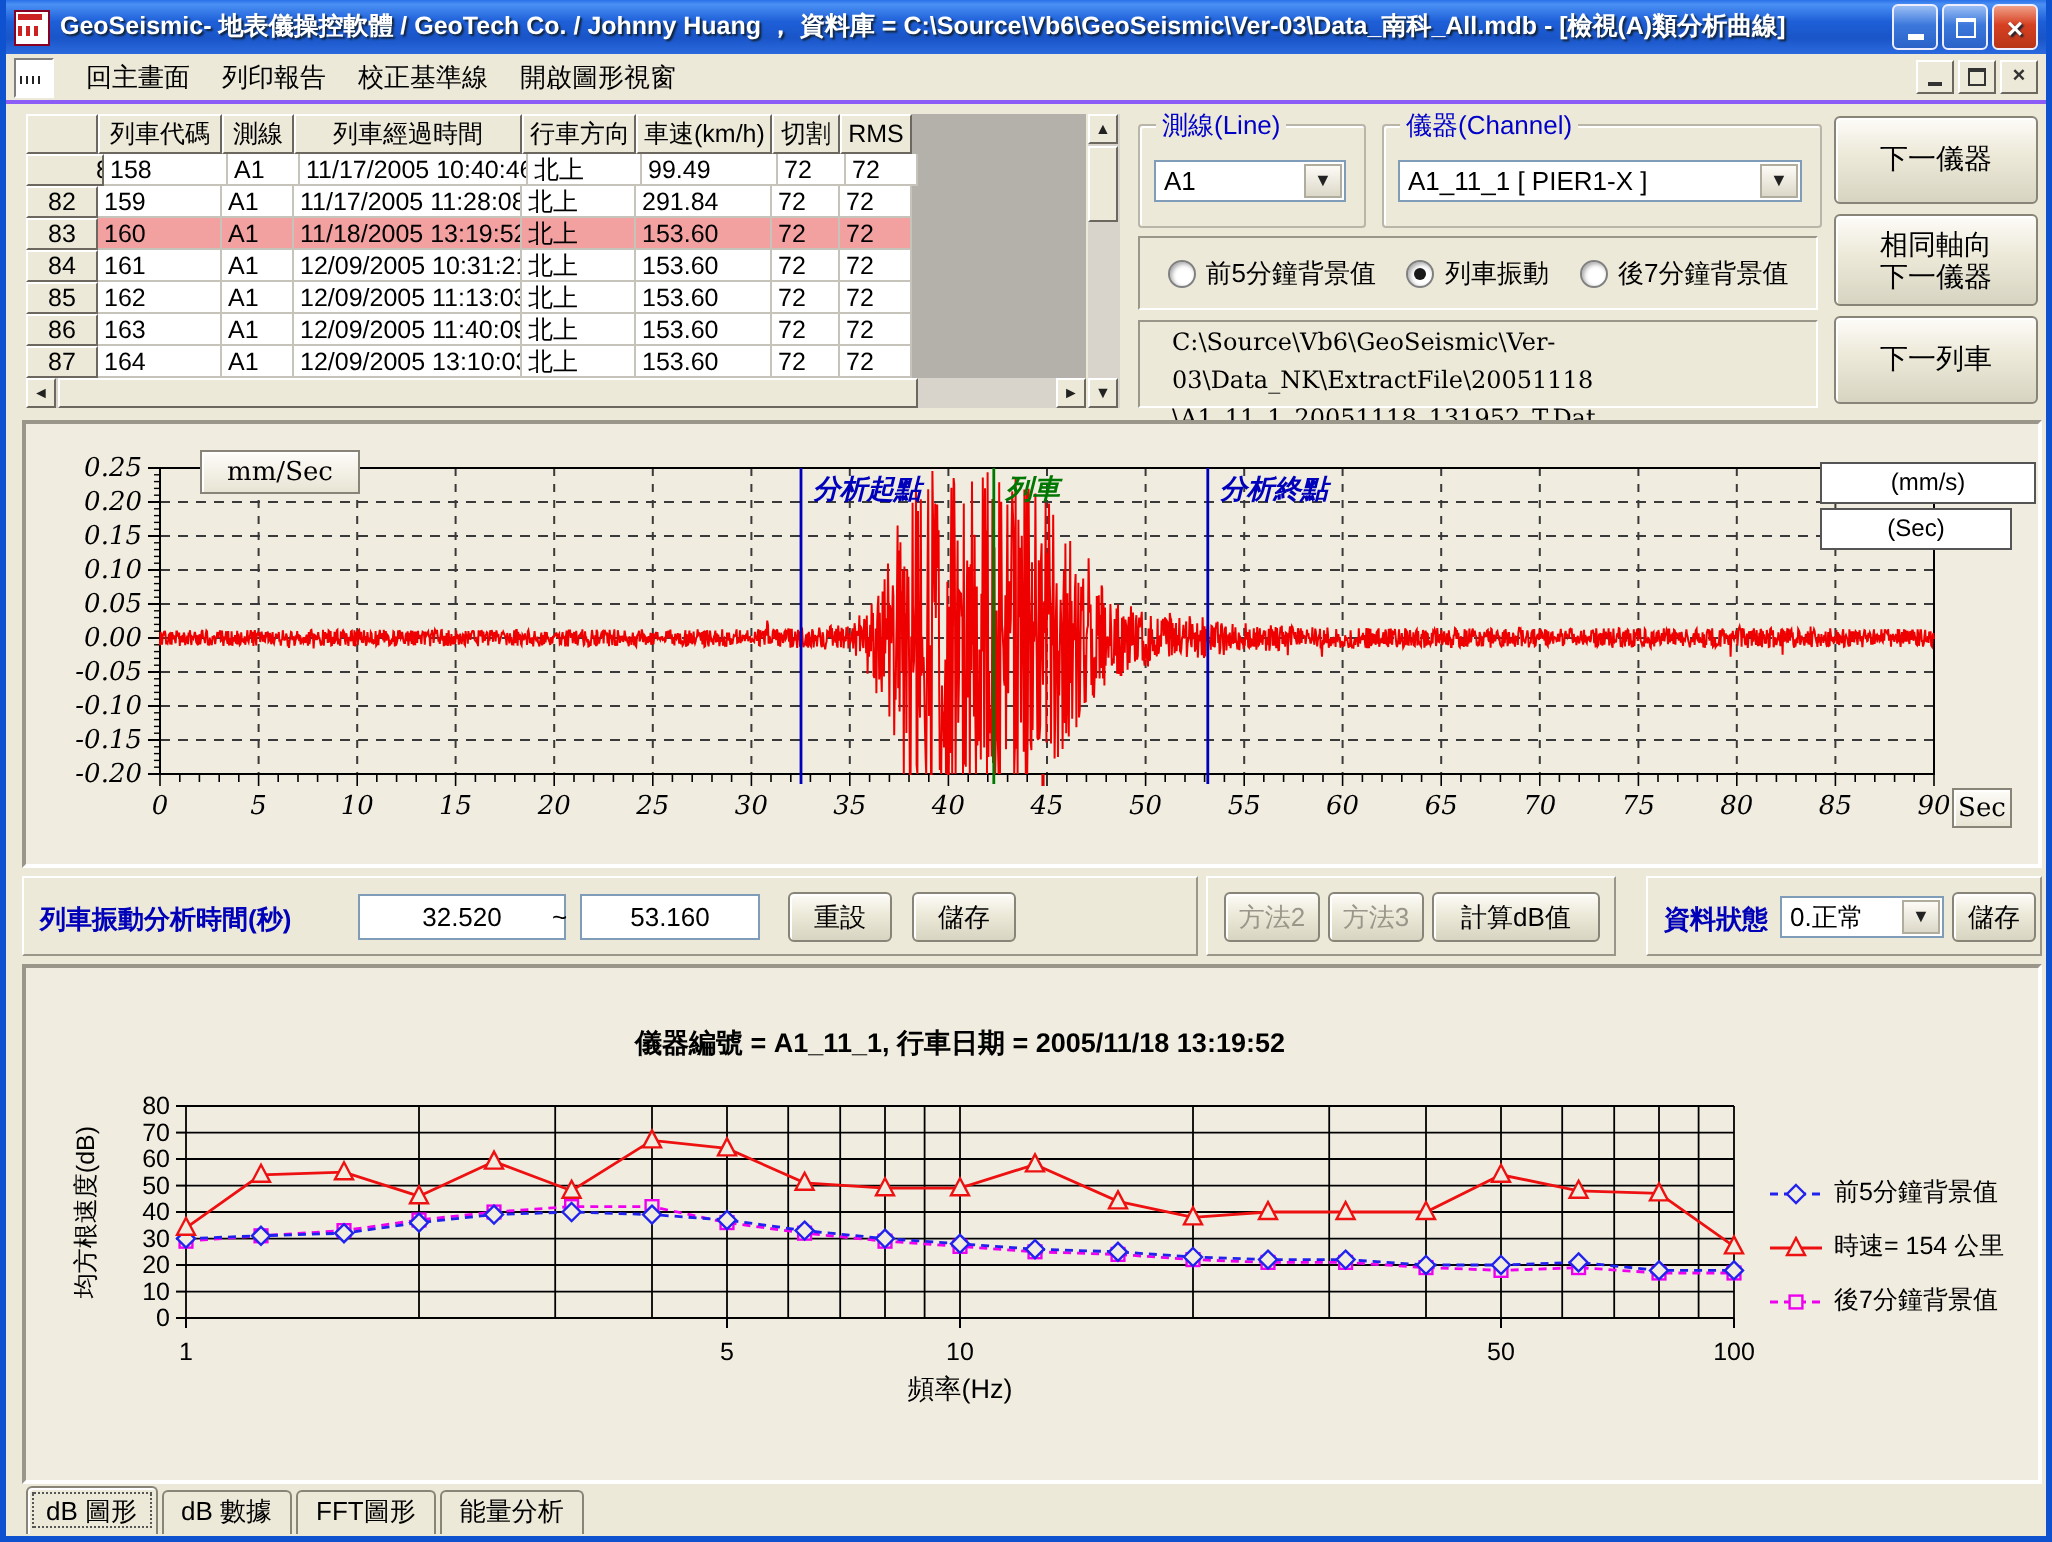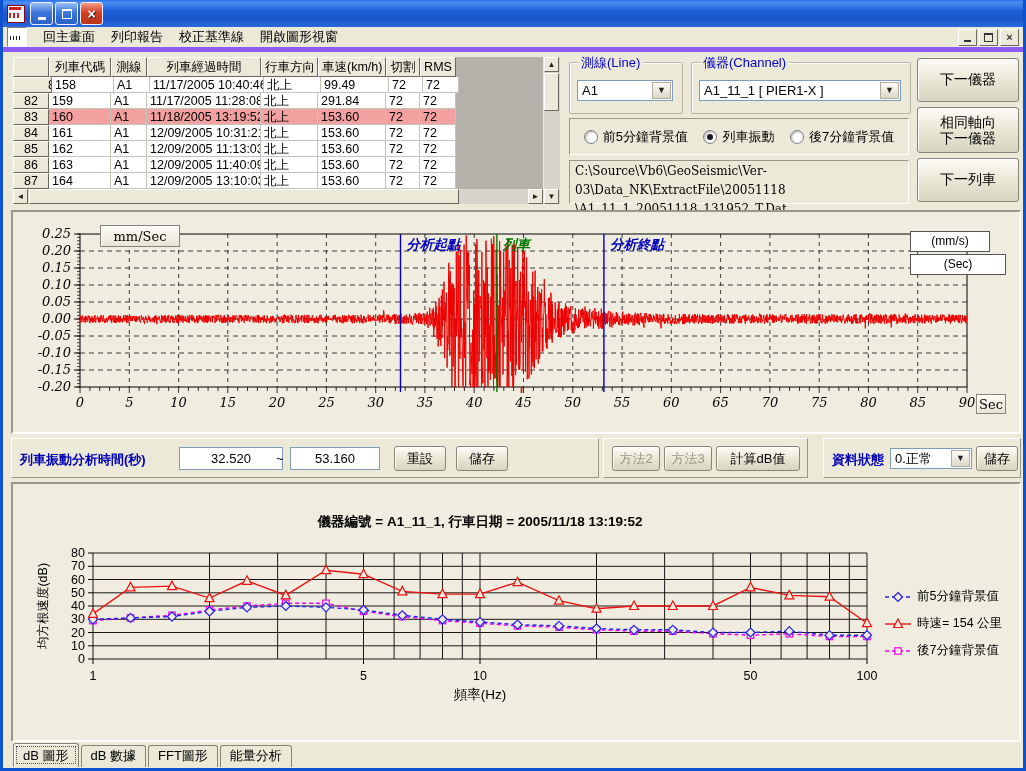--- a/index.html
+++ b/index.html
@@ -27,21 +27,21 @@
   .winbtns{display:flex;gap:2px;}
   .winbtn{width:21px;height:21px;border-radius:3px;border:1px solid #eef;
     background:linear-gradient(#9abef5,#3c78dc 45%,#2a62c8);
     display:flex;align-items:center;justify-content:center;position:relative;}
   .winbtn.close{background:linear-gradient(#f0a088,#d64022 45%,#b93518);}
   .glyph-min{width:8px;height:3px;background:#fff;margin-top:10px;}
   .glyph-restore{width:8px;height:7px;border:1px solid #fff;border-top:2px solid #fff;background:transparent;}
   .glyph-x{color:#fff;font-weight:bold;font-size:14px;line-height:1;}
   
   .menubar{left:0;top:27px;width:1020px;height:25px;background:#ece9d8;display:flex;align-items:center;
-    border-bottom:5px solid #8b5cf6;padding:0 4px;box-sizing:border-box;}
+    border-bottom:2px solid #8b5cf6;padding:0 4px;box-sizing:border-box;}
   .tool-icon{width:18px;height:18px;border:1px solid;border-color:#808080 #fff #fff #808080;background:#fff;margin-right:8px;position:relative;}
   .tool-icon::after{content:"";position:absolute;left:2px;top:8px;width:12px;height:4px;
     background:repeating-linear-gradient(90deg,#222 0 1px,#fff 1px 3px);}
   .menu-item{padding:3px 8px;font-size:13px;color:#000;}
   .mdi-btns{margin-left:auto;display:flex;gap:2px;}
   .mdibtn{width:17px;height:15px;background:#ece9d8;border:1px solid;border-color:#fff #6c675f #6c675f #fff;
     display:flex;align-items:center;justify-content:center;}
   .mdibtn .m{width:7px;height:2px;background:#333;margin-top:7px;}
   .mdibtn .r{width:7px;height:6px;border:1px solid #333;border-top:2px solid #333;}
   .mdibtn .x{font-size:11px;font-weight:bold;color:#333;line-height:1;}
@@ -68,21 +68,21 @@
   .combo{position:absolute;height:21px;background:#fff;border:1px solid #7f9db9;box-sizing:border-box;
     font-size:13px;line-height:19px;padding-left:4px;}
   .combo .drop{position:absolute;right:1px;top:1px;bottom:1px;width:17px;background:linear-gradient(#fdfbf6,#dcd8c8);
     border:1px solid #b0ad9e;display:flex;align-items:center;justify-content:center;font-size:9px;color:#222;}
   .sunken{border:1px solid;border-color:#9a968a #fff #fff #9a968a;background:#ece9d8;box-sizing:border-box;}
   .radio-row{display:flex;align-items:center;height:100%;}
   .radio-item{display:flex;align-items:center;font-size:13px;}
   .radio-dot{width:12px;height:12px;border-radius:50%;background:#fff;border:1px solid #808080;
     box-shadow:inset 1px 1px 2px #aaa;margin-right:5px;position:relative;flex:0 0 auto;}
   .radio-dot.on::after{content:"";position:absolute;left:3px;top:3px;width:6px;height:6px;border-radius:50%;background:#1a1a1a;}
-  .filebox{font-family:"DejaVu Serif",serif;font-size:12px;line-height:19px;padding:1px 5px;color:#000;}
+  .filebox{font-family:"DejaVu Serif",serif;font-size:12px;line-height:19px;padding:1px 16px;color:#000;}
   .pushbtn{position:absolute;background:linear-gradient(#fdfcf8,#ece9d8 45%,#d8d4c2);
     border:1px solid #888478;border-radius:3px;box-shadow:inset 1px 1px 0 #fff;
     display:flex;align-items:center;justify-content:center;font-size:14px;color:#000;text-align:center;box-sizing:border-box;}
   .pushbtn.small{font-size:13px;}
   .pushbtn.disabled{color:#9a968a;}
   
   .chartpanel{border:2px solid;border-color:#9a968a #fff #fff #9a968a;background:#f0ede0;box-sizing:border-box;}
   .unitbox{position:absolute;background:#fff;border:1px solid #555;font-size:12px;text-align:center;box-sizing:border-box;}
   .badge{position:absolute;background:linear-gradient(#fdfcf8,#e8e4d4);border:1px solid #888478;
     box-shadow:inset 1px 1px 0 #fff;text-align:center;font-family:"DejaVu Serif",serif;font-size:13px;box-sizing:border-box;}
@@ -102,20 +102,21 @@
   .legend-row{display:flex;align-items:center;font-size:12.5px;color:#000;}
   .legend-row svg{margin-right:6px;}
   svg text{font-family:"Liberation Sans",sans-serif;}
   svg text.it{font-family:"DejaVu Serif",serif;font-style:italic;}
 </style>
 </head>
 <body>
 
 <div class="abs titlebar">
   <div class="app-icon"></div>
+  <div class="title-text">GeoSeismic-  地表儀操控軟體 / GeoTech Co. / Johnny Huang ， 資料庫 = C:\Source\Vb6\GeoSeismic\Ver-03\Data_南科_All.mdb - [檢視(A)類分析曲線]</div>
   <div class="winbtns">
     <div class="winbtn">
         <div class="glyph-min"></div>
       </div>
     <div class="winbtn">
         <div class="glyph-restore"></div>
       </div>
     <div class="winbtn close">
         <div class="glyph-x">×</div>
       </div>
@@ -496,21 +497,21 @@
       <polyline points="67.0,110.7 67.3,103.9 67.7,106.3 68.0,110.3 68.4,105.4 68.7,104.7 69.0,105.7 69.4,103.4 69.7,104.7 70.1,110.2 70.4,108.9 70.8,109.6 71.1,108.1 71.4,105.4 71.8,104.9 72.1,110.2 72.5,104.1 72.8,110.4 73.1,104.0 73.5,107.7 73.8,105.9 74.2,106.3 74.5,108.2 74.8,109.6 75.2,103.7 75.5,103.7 75.9,105.9 76.2,106.2 76.6,104.3 76.9,111.0 77.2,106.0 77.6,109.2 77.9,106.7 78.3,105.6 78.6,109.2 78.9,104.3 79.3,105.6 79.6,110.6 80.0,106.5 80.3,109.7 80.6,105.8 81.0,110.1 81.3,104.3 81.7,105.5 82.0,103.1 82.4,108.6 82.7,110.5 83.0,106.3 83.4,106.7 83.7,107.3 84.1,105.6 84.4,104.0 84.7,105.1 85.1,109.1 85.4,109.6 85.8,105.6 86.1,110.6 86.4,107.0 86.8,105.1 87.1,110.2 87.5,107.4 87.8,103.9 88.2,103.0 88.5,106.6 88.8,106.8 89.2,107.9 89.5,109.6 89.9,105.0 90.2,103.3 90.5,103.7 90.9,109.6 91.2,109.2 91.6,110.8 91.9,106.8 92.2,110.1 92.6,107.9 92.9,110.6 93.3,106.0 93.6,107.5 94.0,105.7 94.3,108.1 94.6,110.1 95.0,106.7 95.3,106.7 95.7,104.0 96.0,107.0 96.3,104.0 96.7,105.2 97.0,103.2 97.4,108.5 97.7,108.2 98.0,103.3 98.4,108.0 98.7,110.9 99.1,107.1 99.4,107.4 99.8,105.7 100.1,103.6 100.4,107.7 100.8,109.9 101.1,103.5 101.5,110.7 101.8,108.4 102.1,106.9 102.5,110.6 102.8,103.7 103.2,110.9 103.5,107.3 103.8,107.1 104.2,108.8 104.5,105.6 104.9,109.4 105.2,109.6 105.6,103.4 105.9,110.2 106.2,104.8 106.6,106.9 106.9,110.4 107.3,109.9 107.6,104.2 107.9,107.5 108.3,109.0 108.6,107.2 109.0,109.5 109.3,106.2 109.6,110.4 110.0,108.1 110.3,107.6 110.7,103.1 111.0,108.4 111.3,109.1 111.7,106.1 112.0,105.8 112.4,103.1 112.7,105.0 113.1,109.4 113.4,103.9 113.7,111.0 114.1,105.3 114.4,103.1 114.8,106.9 115.1,110.7 115.4,104.9 115.8,104.7 116.1,104.1 116.5,106.1 116.8,104.2 117.1,109.0 117.5,106.0 117.8,103.8 118.2,106.9 118.5,108.8 118.9,105.4 119.2,108.5 119.5,108.8 119.9,104.1 120.2,105.9 120.6,104.8 120.9,103.8 121.2,108.9 121.6,108.3 121.9,104.5 122.3,105.7 122.6,110.1 122.9,108.9 123.3,104.0 123.6,108.9 124.0,109.8 124.3,108.0 124.7,107.0 125.0,104.8 125.3,106.5 125.7,105.2 126.0,107.0 126.4,104.0 126.7,108.8 127.0,107.8 127.4,110.8 127.7,108.2 128.1,107.5 128.4,103.1 128.7,105.8 129.1,107.9 129.4,107.9 129.8,107.4 130.1,104.8 130.5,106.4 130.8,109.8 131.1,109.2 131.5,111.9 131.8,108.7 132.2,106.5 132.5,104.0 132.8,104.2 133.2,108.1 133.5,106.7 133.9,106.5 134.2,110.8 134.5,109.9 134.9,107.1 135.2,107.8 135.6,103.5 135.9,107.3 136.3,105.0 136.6,108.6 136.9,105.5 137.3,110.2 137.6,109.1 138.0,107.6 138.3,108.5 138.6,109.2 139.0,106.6 139.3,108.4 139.7,109.4 140.0,106.8 140.3,105.3 140.7,108.8 141.0,110.8 141.4,104.0 141.7,110.1 142.1,107.6 142.4,103.2 142.7,103.0 143.1,106.3 143.4,104.7 143.8,112.2 144.1,107.9 144.4,105.6 144.8,105.9 145.1,107.6 145.5,107.6 145.8,106.4 146.1,104.1 146.5,107.1 146.8,107.1 147.2,109.5 147.5,110.8 147.9,109.2 148.2,110.2 148.5,102.9 148.9,110.8 149.2,106.2 149.6,104.1 149.9,107.4 150.2,106.0 150.6,104.6 150.9,109.5 151.3,103.3 151.6,103.6 151.9,109.2 152.3,103.5 152.6,110.7 153.0,110.5 153.3,106.4 153.7,109.0 154.0,109.8 154.3,103.9 154.7,108.4 155.0,107.8 155.4,103.2 155.7,102.9 156.0,110.2 156.4,108.0 156.7,108.5 157.1,110.9 157.4,104.7 157.7,105.1 158.1,104.2 158.4,106.8 158.8,103.7 159.1,104.3 159.5,108.4 159.8,110.3 160.1,104.6 160.5,106.4 160.8,107.4 161.2,111.0 161.5,106.5 161.8,107.2 162.2,107.8 162.5,103.8 162.9,103.5 163.2,108.6 163.5,107.0 163.9,110.9 164.2,103.2 164.6,111.2 164.9,105.9 165.3,104.3 165.6,104.0 165.9,110.6 166.3,103.2 166.6,102.9 167.0,106.4 167.3,108.0 167.6,103.9 168.0,109.4 168.3,108.4 168.7,109.4 169.0,103.1 169.3,107.9 169.7,106.0 170.0,110.9 170.4,109.5 170.7,104.0 171.1,108.0 171.4,108.5 171.7,106.8 172.1,109.2 172.4,104.1 172.8,104.9 173.1,109.8 173.4,107.6 173.8,109.7 174.1,109.5 174.5,108.5 174.8,103.5 175.1,110.8 175.5,110.2 175.8,105.4 176.2,110.6 176.5,105.4 176.9,102.9 177.2,105.5 177.5,106.4 177.9,105.7 178.2,104.6 178.6,108.2 178.9,102.9 179.2,109.2 179.6,105.8 179.9,103.5 180.3,108.3 180.6,105.3 180.9,105.7 181.3,106.5 181.6,110.7 182.0,110.4 182.3,107.9 182.7,110.1 183.0,107.2 183.3,108.9 183.7,103.7 184.0,104.0 184.4,111.2 184.7,106.2 185.0,110.7 185.4,109.4 185.7,108.0 186.1,103.2 186.4,107.3 186.7,103.1 187.1,104.1 187.4,107.2 187.8,106.3 188.1,104.0 188.5,107.1 188.8,108.9 189.1,109.5 189.5,109.5 189.8,105.8 190.2,104.4 190.5,108.6 190.8,103.6 191.2,110.8 191.5,106.7 191.9,104.4 192.2,108.7 192.5,103.3 192.9,110.0 193.2,103.4 193.6,109.8 193.9,110.6 194.3,103.8 194.6,110.6 194.9,104.3 195.3,104.3 195.6,109.5 196.0,103.4 196.3,106.5 196.6,106.6 197.0,105.4 197.3,107.3 197.7,110.0 198.0,105.5 198.3,103.9 198.7,104.2 199.0,105.1 199.4,110.3 199.7,103.8 200.1,105.9 200.4,105.3 200.7,104.6 201.1,103.8 201.4,106.0 201.8,106.8 202.1,111.1 202.4,105.4 202.8,104.4 203.1,103.0 203.5,105.7 203.8,109.4 204.1,106.6 204.5,102.9 204.8,103.5 205.2,104.9 205.5,102.9 205.8,105.9 206.2,108.1 206.5,107.8 206.9,109.9 207.2,106.4 207.6,103.1 207.9,103.0 208.2,108.3 208.6,105.9 208.9,111.1 209.3,108.8 209.6,105.9 209.9,110.7 210.3,104.5 210.6,109.2 211.0,110.9 211.3,103.2 211.6,107.7 212.0,109.1 212.3,110.9 212.7,105.0 213.0,107.8 213.4,109.7 213.7,109.7 214.0,106.1 214.4,110.0 214.7,108.8 215.1,103.2 215.4,107.5 215.7,105.5 216.1,105.8 216.4,110.3 216.8,108.3 217.1,104.8 217.4,107.8 217.8,110.0 218.1,107.7 218.5,105.2 218.8,105.6 219.2,110.1 219.5,110.6 219.8,103.5 220.2,107.4 220.5,105.2 220.9,109.8 221.2,103.5 221.5,106.3 221.9,104.7 222.2,107.9 222.6,105.2 222.9,104.2 223.2,103.5 223.6,103.5 223.9,103.7 224.3,107.7 224.6,108.3 225.0,108.6 225.3,109.1 225.6,106.4 226.0,111.1 226.3,103.2 226.7,105.8 227.0,103.4 227.3,106.2 227.7,103.0 228.0,103.9 228.4,109.4 228.7,103.8 229.0,107.0 229.4,108.5 229.7,106.1 230.1,105.0 230.4,104.1 230.8,104.6 231.1,110.7 231.4,107.3 231.8,108.3 232.1,103.2 232.5,105.8 232.8,103.0 233.1,103.9 233.5,108.9 233.8,104.6 234.2,104.5 234.5,106.0 234.8,108.7 235.2,103.2 235.5,104.8 235.9,106.6 236.2,104.9 236.6,110.0 236.9,108.7 237.2,107.5 237.6,106.0 237.9,104.5 238.3,104.7 238.6,103.9 238.9,104.6 239.3,105.5 239.6,106.2 240.0,107.7 240.3,110.6 240.6,104.5 241.0,107.0 241.3,107.1 241.7,109.7 242.0,104.7 242.4,108.8 242.7,106.7 243.0,110.6 243.4,109.7 243.7,110.0 244.1,103.2 244.4,104.7 244.7,109.6 245.1,103.0 245.4,103.0 245.8,110.9 246.1,103.9 246.4,107.9 246.8,105.0 247.1,105.9 247.5,110.0 247.8,110.6 248.2,105.4 248.5,106.0 248.8,108.2 249.2,106.0 249.5,104.7 249.9,107.6 250.2,106.2 250.5,110.5 250.9,103.8 251.2,103.1 251.6,105.4 251.9,109.6 252.2,107.9 252.6,106.8 252.9,109.9 253.3,106.6 253.6,111.2 254.0,106.4 254.3,103.6 254.6,107.0 255.0,107.8 255.3,108.7 255.7,106.3 256.0,109.2 256.3,109.6 256.7,111.2 257.0,109.2 257.4,106.5 257.7,104.3 258.0,110.7 258.4,105.5 258.7,109.7 259.1,109.5 259.4,103.9 259.8,109.2 260.1,104.5 260.4,104.5 260.8,107.7 261.1,106.4 261.5,108.5 261.8,109.0 262.1,110.5 262.5,106.6 262.8,108.5 263.2,109.7 263.5,105.9 263.8,106.6 264.2,106.1 264.5,105.2 264.9,105.5 265.2,104.3 265.6,105.9 265.9,107.1 266.2,105.7 266.6,105.0 266.9,110.1 267.3,109.6 267.6,109.9 267.9,106.6 268.3,104.1 268.6,107.0 269.0,106.7 269.3,106.0 269.6,111.2 270.0,105.9 270.3,103.3 270.7,110.7 271.0,110.7 271.4,102.8 271.7,105.9 272.0,102.8 272.4,107.0 272.7,104.6 273.1,106.1 273.4,109.6 273.7,105.5 274.1,104.0 274.4,108.0 274.8,109.9 275.1,103.4 275.4,106.5 275.8,110.7 276.1,108.3 276.5,105.8 276.8,105.7 277.2,105.0 277.5,106.3 277.8,106.1 278.2,102.7 278.5,107.4 278.9,110.6 279.2,110.2 279.5,103.7 279.9,107.4 280.2,107.1 280.6,109.2 280.9,107.5 281.2,111.2 281.6,111.0 281.9,109.7 282.3,110.9 282.6,107.4 283.0,103.0 283.3,105.3 283.6,106.6 284.0,107.1 284.3,110.3 284.7,105.6 285.0,111.1 285.3,102.9 285.7,104.1 286.0,109.4 286.4,108.6 286.7,109.0 287.0,107.3 287.4,105.8 287.7,107.0 288.1,103.9 288.4,103.6 288.8,109.7 289.1,103.6 289.4,103.4 289.8,104.2 290.1,105.2 290.5,104.9 290.8,109.7 291.1,104.6 291.5,111.1 291.8,102.9 292.2,106.6 292.5,105.5 292.8,107.6 293.2,110.5 293.5,106.1 293.9,104.9 294.2,102.7 294.5,110.9 294.9,108.2 295.2,109.6 295.6,110.8 295.9,103.1 296.3,105.8 296.6,106.8 296.9,109.4 297.3,105.9 297.6,107.9 298.0,107.2 298.3,105.8 298.6,109.0 299.0,107.4 299.3,103.3 299.7,105.8 300.0,108.6 300.3,106.3 300.7,109.0 301.0,109.3 301.4,111.1 301.7,106.1 302.1,107.5 302.4,107.7 302.7,110.5 303.1,107.1 303.4,104.3 303.8,107.8 304.1,110.7 304.4,106.2 304.8,110.8 305.1,111.3 305.5,106.1 305.8,105.3 306.1,105.1 306.5,103.4 306.8,108.7 307.2,107.5 307.5,106.4 307.9,102.7 308.2,104.3 308.5,109.0 308.9,108.1 309.2,105.7 309.6,106.3 309.9,110.4 310.2,106.6 310.6,107.7 310.9,109.6 311.3,106.0 311.6,109.0 311.9,107.8 312.3,104.4 312.6,110.4 313.0,108.1 313.3,104.7 313.7,110.2 314.0,107.6 314.3,104.8 314.7,106.3 315.0,103.9 315.4,107.6 315.7,104.0 316.0,107.4 316.4,106.9 316.7,107.2 317.1,108.0 317.4,106.4 317.7,107.7 318.1,106.1 318.4,108.0 318.8,107.8 319.1,107.4 319.5,108.8 319.8,108.4 320.1,103.6 320.5,107.2 320.8,105.6 321.2,103.3 321.5,105.0 321.8,107.0 322.2,102.8 322.5,107.6 322.9,105.1 323.2,109.9 323.5,108.1 323.9,107.4 324.2,110.7 324.6,104.9 324.9,105.9 325.3,107.4 325.6,106.7 325.9,104.6 326.3,107.0 326.6,109.8 327.0,104.8 327.3,107.7 327.6,110.2 328.0,108.2 328.3,110.7 328.7,110.1 329.0,109.2 329.3,106.6 329.7,103.1 330.0,111.4 330.4,105.0 330.7,110.5 331.1,110.2 331.4,106.7 331.7,103.3 332.1,109.6 332.4,104.6 332.8,106.8 333.1,110.1 333.4,109.2 333.8,103.8 334.1,108.1 334.5,109.7 334.8,108.8 335.1,107.0 335.5,106.4 335.8,102.7 336.2,106.2 336.5,104.5 336.9,104.8 337.2,106.8 337.5,108.3 337.9,104.1 338.2,110.2 338.6,104.1 338.9,103.9 339.2,111.4 339.6,111.0 339.9,103.4 340.3,108.2 340.6,103.0 340.9,109.3 341.3,111.2 341.6,107.0 342.0,103.3 342.3,105.8 342.7,109.1 343.0,107.7 343.3,108.3 343.7,110.4 344.0,106.4 344.4,105.1 344.7,103.3 345.0,109.2 345.4,104.7 345.7,109.0 346.1,105.3 346.4,107.0 346.7,111.1 347.1,108.1 347.4,108.2 347.8,108.4 348.1,102.7 348.5,110.8 348.8,107.8 349.1,107.3 349.5,110.5 349.8,110.1 350.2,111.3 350.5,104.3 350.8,106.7 351.2,108.2 351.5,104.3 351.9,107.8 352.2,110.5 352.5,107.2 352.9,108.9 353.2,110.1 353.6,107.6 353.9,105.7 354.3,106.1 354.6,105.9 354.9,105.0 355.3,102.7 355.6,109.4 356.0,109.2 356.3,108.2 356.6,108.5 357.0,103.2 357.3,109.6 357.7,106.7 358.0,108.7 358.3,105.4 358.7,107.3 359.0,105.6 359.4,108.5 359.7,106.8 360.1,104.9 360.4,107.5 360.7,103.2 361.1,108.6 361.4,107.3 361.8,106.5 362.1,106.4 362.4,109.3 362.8,108.2 363.1,107.6 363.5,108.4 363.8,108.7 364.1,109.0 364.5,103.9 364.8,106.6 365.2,106.5 365.5,108.4 365.9,104.5 366.2,102.6 366.5,110.6 366.9,110.8 367.2,103.1 367.6,107.4 367.9,105.0 368.2,104.7 368.6,103.6 368.9,106.7 369.3,110.3 369.6,103.4 369.9,103.0 370.3,105.8 370.6,98.3 371.0,100.4 371.3,109.8 371.7,106.1 372.0,106.9 372.3,109.7 372.7,108.0 373.0,109.4 373.4,103.7 373.7,102.9 374.0,103.1 374.4,107.4 374.7,103.1 375.1,108.1 375.4,102.7 375.7,103.4 376.1,110.9 376.4,109.2 376.8,104.3 377.1,111.3 377.4,107.2 377.8,105.3 378.1,105.8 378.5,109.5 378.8,107.7 379.2,104.0 379.5,103.5 379.8,107.7 380.2,106.9 380.5,102.9 380.9,105.1 381.2,102.2 381.5,108.8 381.9,102.4 382.2,111.9 382.6,104.8 382.9,102.4 383.2,111.5 383.6,110.4 383.9,107.9 384.3,107.9 384.6,103.8 385.0,106.7 385.3,108.8 385.6,112.0 386.0,102.9 386.3,108.1 386.7,103.6 387.0,111.4 387.3,108.9 387.7,104.7 388.0,101.8 388.4,109.0 388.7,111.6 389.0,110.6 389.4,110.3 389.7,107.8 390.1,105.2 390.4,111.2 390.8,104.6 391.1,111.8 391.4,103.9 391.8,106.9 392.1,110.5 392.5,111.2 392.8,107.5 393.1,102.6 393.5,103.9 393.8,111.7 394.2,107.6 394.5,105.4 394.8,107.1 395.2,106.1 395.5,111.2 395.9,105.6 396.2,106.4 396.6,101.8 396.9,103.5 397.2,106.7 397.6,110.6 397.9,111.6 398.3,104.1 398.6,105.6 398.9,110.9 399.3,111.1 399.6,112.7 400.0,109.7 400.3,108.8 400.6,103.5 401.0,103.9 401.3,106.2 401.7,106.0 402.0,101.4 402.4,101.0 402.7,107.4 403.0,102.0 403.4,110.9 403.7,105.8 404.1,108.5 404.4,103.7 404.7,109.4 405.1,102.4 405.4,110.4 405.8,111.8 406.1,100.8 406.4,105.1 406.8,108.3 407.1,103.8 407.5,111.6 407.8,101.9 408.2,108.2 408.5,102.6 408.8,112.1 409.2,106.1 409.5,108.4 409.9,108.2 410.2,101.6 410.5,103.2 410.9,101.3 411.2,112.2 411.6,104.6 411.9,110.2 412.2,109.4 412.6,107.9 412.9,105.0 413.3,102.2 413.6,112.2 414.0,105.7 414.3,99.6 414.6,102.6 415.0,115.9 415.3,103.6 415.7,104.7 416.0,104.1 416.3,105.9 416.7,95.7 417.0,113.6 417.4,101.4 417.7,101.9 418.0,103.7 418.4,110.5 418.7,112.0 419.1,97.5 419.4,98.3 419.8,106.4 420.1,114.6 420.4,95.7 420.8,124.9 421.1,106.8 421.5,116.4 421.8,109.0 422.1,100.4 422.5,113.6 422.8,89.8 423.2,108.6 423.5,94.5 423.8,125.8 424.2,126.9 424.5,123.0 424.9,102.2 425.2,134.6 425.6,98.8 425.9,90.8 426.2,85.9 426.6,127.7 426.9,94.4 427.3,121.9 427.6,125.7 427.9,134.0 428.3,83.7 428.6,103.6 429.0,126.2 429.3,77.6 429.6,114.8 430.0,97.1 430.3,101.9 430.7,107.8 431.0,69.7 431.4,102.2 431.7,146.2 432.0,90.6 432.4,94.4 432.7,109.6 433.1,96.8 433.4,80.7 433.7,86.0 434.1,155.6 434.4,124.2 434.8,137.9 435.1,111.6 435.4,95.7 435.8,50.8 436.1,132.1 436.5,63.3 436.8,143.8 437.2,59.1 437.5,101.6 437.8,83.8 438.2,124.1 438.5,72.9 438.9,175.0 439.2,71.2 439.5,103.3 439.9,94.6 440.2,154.5 440.6,72.9 440.9,92.0 441.2,76.4 441.6,126.5 441.9,175.0 442.3,175.0 442.6,106.2 443.0,119.1 443.3,39.4 443.6,124.3 444.0,118.7 444.3,103.1 444.7,90.1 445.0,30.6 445.3,170.5 445.7,175.0 446.0,43.5 446.4,133.8 446.7,138.0 447.0,146.8 447.4,37.6 447.7,125.9 448.1,106.4 448.4,123.8 448.8,116.5 449.1,128.2 449.4,149.0 449.8,166.4 450.1,175.0 450.5,120.0 450.8,72.0 451.1,32.6 451.5,146.0 451.8,125.5 452.2,110.6 452.5,175.0 452.8,175.0 453.2,23.5 453.5,46.0 453.9,67.8 454.2,89.3 454.6,39.8 454.9,97.0 455.2,50.1 455.6,40.3 455.9,72.0 456.3,53.1 456.6,133.3 456.9,173.0 457.3,167.5 457.6,175.0 458.0,130.8 458.3,152.3 458.6,143.7 459.0,161.8 459.3,144.3 459.7,117.7 460.0,175.0 460.4,156.7 460.7,78.9 461.0,175.0 461.4,175.0 461.7,91.4 462.1,164.5 462.4,73.3 462.7,31.9 463.1,175.0 463.4,121.8 463.8,27.0 464.1,30.0 464.4,65.8 464.8,175.0 465.1,114.9 465.5,96.3 465.8,58.2 466.1,149.4 466.5,126.4 466.8,83.9 467.2,84.6 467.5,84.8 467.9,96.4 468.2,93.7 468.5,175.0 468.9,39.8 469.2,170.2 469.6,155.0 469.9,171.4 470.2,104.5 470.6,68.2 470.9,136.7 471.3,125.8 471.6,71.5 471.9,175.0 472.3,70.1 472.6,123.0 473.0,28.7 473.3,110.3 473.7,105.3 474.0,146.2 474.3,55.4 474.7,149.3 475.0,175.0 475.4,81.3 475.7,160.8 476.0,142.2 476.4,158.5 476.7,112.7 477.1,114.3 477.4,167.7 477.7,84.9 478.1,113.8 478.4,26.8 478.8,86.8 479.1,161.7 479.5,32.1 479.8,86.0 480.1,53.2 480.5,175.0 480.8,24.1 481.2,166.5 481.5,123.9 481.8,154.6 482.2,145.4 482.5,142.2 482.9,166.3 483.2,37.5 483.5,169.5 483.9,104.2 484.2,61.8 484.6,175.0 484.9,156.3 485.3,93.2 485.6,122.7 485.9,157.2 486.3,175.0 486.6,29.1 487.0,175.0 487.3,87.9 487.6,38.9 488.0,100.3 488.3,103.8 488.7,113.1 489.0,128.0 489.3,130.8 489.7,85.6 490.0,162.6 490.4,82.2 490.7,40.2 491.1,134.6 491.4,79.5 491.7,78.6 492.1,104.6 492.4,97.9 492.8,54.0 493.1,33.7 493.4,43.1 493.8,54.0 494.1,175.0 494.5,159.2 494.8,26.9 495.1,162.4 495.5,119.5 495.8,175.0 496.2,47.9 496.5,96.6 496.9,61.9 497.2,90.3 497.5,149.3 497.9,55.9 498.2,94.6 498.6,113.4 498.9,163.9 499.2,32.8 499.6,132.0 499.9,175.0 500.3,33.8 500.6,175.0 500.9,149.7 501.3,32.4 501.6,81.5 502.0,99.6 502.3,158.9 502.7,163.1 503.0,69.1 503.3,153.0 503.7,98.7 504.0,108.8 504.4,102.9 504.7,34.8 505.0,90.6 505.4,118.4 505.7,156.9 506.1,158.0 506.4,68.1 506.7,157.5 507.1,150.5 507.4,70.5 507.8,59.7 508.1,111.3 508.5,130.4 508.8,97.9 509.1,88.7 509.5,104.5 509.8,39.4 510.2,159.2 510.5,79.9 510.8,64.4 511.2,95.3 511.5,39.7 511.9,80.5 512.2,91.3 512.5,159.8 512.9,90.9 513.2,110.7 513.6,45.4 513.9,97.4 514.3,167.3 514.6,145.3 514.9,98.3 515.3,79.6 515.6,116.0 516.0,166.5 516.3,113.4 516.6,135.8 517.0,106.4 517.3,87.9 517.7,102.3 518.0,111.1 518.3,162.5 518.7,87.9 519.0,73.0 519.4,149.5 519.7,59.7 520.1,154.6 520.4,94.3 520.7,84.6 521.1,143.2 521.4,156.3 521.8,97.7 522.1,58.5 522.4,129.5 522.8,88.5 523.1,147.4 523.5,110.6 523.8,99.7 524.1,108.1 524.5,82.2 524.8,75.0 525.2,151.6 525.5,102.2 525.9,108.7 526.2,79.4 526.5,146.7 526.9,142.7 527.2,114.8 527.6,81.4 527.9,91.6 528.2,93.3 528.6,77.2 528.9,113.5 529.3,139.5 529.6,115.5 529.9,139.1 530.3,105.8 530.6,102.4 531.0,100.8 531.3,67.1 531.7,92.1 532.0,94.3 532.3,90.3 532.7,130.5 533.0,102.4 533.4,135.7 533.7,116.8 534.0,136.9 534.4,124.0 534.7,116.4 535.1,127.1 535.4,86.0 535.7,105.9 536.1,91.4 536.4,85.6 536.8,127.3 537.1,95.5 537.5,122.0 537.8,80.7 538.1,82.2 538.5,127.2 538.8,89.6 539.2,130.7 539.5,91.8 539.8,120.8 540.2,106.4 540.5,107.3 540.9,106.3 541.2,116.9 541.5,107.0 541.9,110.9 542.2,90.0 542.6,102.9 542.9,120.8 543.3,118.5 543.6,117.2 543.9,119.8 544.3,97.5 544.6,99.5 545.0,115.9 545.3,92.2 545.6,124.9 546.0,90.1 546.3,125.0 546.7,107.3 547.0,116.0 547.3,125.5 547.7,125.5 548.0,96.9 548.4,124.1 548.7,96.2 549.1,100.9 549.4,114.4 549.7,97.8 550.1,101.0 550.4,103.4 550.8,122.9 551.1,100.8 551.4,96.4 551.8,119.5 552.1,108.4 552.5,91.1 552.8,110.9 553.1,105.0 553.5,94.3 553.8,110.5 554.2,106.4 554.5,118.7 554.9,98.5 555.2,95.6 555.5,117.8 555.9,116.0 556.2,102.6 556.6,96.8 556.9,101.7 557.2,98.4 557.6,96.7 557.9,93.9 558.3,118.3 558.6,108.4 558.9,116.2 559.3,120.8 559.6,113.0 560.0,110.1 560.3,115.4 560.6,118.2 561.0,121.2 561.3,102.3 561.7,118.4 562.0,117.6 562.4,96.0 562.7,110.2 563.0,102.7 563.4,113.6 563.7,111.7 564.1,107.6 564.4,115.5 564.7,110.4 565.1,113.2 565.4,116.2 565.8,97.4 566.1,114.9 566.4,114.1 566.8,106.4 567.1,106.0 567.5,111.4 567.8,98.2 568.2,102.8 568.5,97.4 568.8,105.9 569.2,102.8 569.5,96.7 569.9,104.2 570.2,110.1 570.5,98.5 570.9,99.1 571.2,107.7 571.6,116.2 571.9,94.5 572.2,96.8 572.6,97.8 572.9,115.6 573.3,99.5 573.6,111.2 574.0,102.1 574.3,114.6 574.6,105.2 575.0,99.5 575.3,113.6 575.7,105.5 576.0,109.2 576.3,110.7 576.7,97.0 577.0,113.4 577.4,114.3 577.7,112.2 578.0,107.1 578.4,105.7 578.7,100.4 579.1,107.2 579.4,106.4 579.8,104.0 580.1,98.7 580.4,116.5 580.8,109.7 581.1,108.2 581.5,106.6 581.8,96.1 582.1,98.2 582.5,109.9 582.8,111.6 583.2,100.0 583.5,105.6 583.8,107.6 584.2,104.4 584.5,113.9 584.9,104.1 585.2,112.8 585.6,99.6 585.9,116.8 586.2,110.1 586.6,105.4 586.9,108.7 587.3,103.2 587.6,105.9 587.9,115.6 588.3,96.6 588.6,107.5 589.0,117.0 589.3,101.1 589.6,116.2 590.0,102.5 590.3,108.8 590.7,103.0 591.0,99.7 591.4,109.5 591.7,108.3 592.0,108.5 592.4,112.9 592.7,101.0 593.1,101.3 593.4,110.2 593.7,111.4 594.1,101.8 594.4,111.7 594.8,102.9 595.1,100.3 595.4,100.7 595.8,98.9 596.1,109.5 596.5,105.3 596.8,115.1 597.2,111.9 597.5,101.0 597.8,99.7 598.2,103.1 598.5,109.3 598.9,115.5 599.2,106.7 599.5,102.2 599.9,101.4 600.2,113.2 600.6,107.0 600.9,107.0 601.2,105.2 601.6,111.0 601.9,104.3 602.3,112.1 602.6,108.4 603.0,106.4 603.3,100.0 603.6,110.0 604.0,103.9 604.3,109.5 604.7,101.7 605.0,108.6 605.3,108.8 605.7,112.7 606.0,110.9 606.4,104.3 606.7,113.1 607.0,106.4 607.4,107.2 607.7,108.6 608.1,109.4 608.4,107.3 608.8,112.6 609.1,107.4 609.4,110.8 609.8,99.6 610.1,106.0 610.5,107.8 610.8,104.0 611.1,111.3 611.5,111.8 611.8,102.8 612.2,111.8 612.5,107.2 612.8,108.5 613.2,111.1 613.5,110.0 613.9,102.2 614.2,111.3 614.6,104.3 614.9,105.7 615.2,112.8 615.6,101.5 615.9,105.1 616.3,110.6 616.6,110.2 616.9,102.1 617.3,109.3 617.6,105.5 618.0,106.8 618.3,110.4 618.6,105.3 619.0,103.2 619.3,105.0 619.7,104.4 620.0,113.4 620.4,107.2 620.7,109.7 621.0,110.0 621.4,102.4 621.7,113.3 622.1,109.5 622.4,100.7 622.7,103.8 623.1,102.6 623.4,110.9 623.8,105.5 624.1,103.7 624.4,110.9 624.8,101.5 625.1,112.1 625.5,102.0 625.8,106.7 626.2,113.1 626.5,113.0 626.8,106.6 627.2,102.2 627.5,102.4 627.9,100.9 628.2,110.0 628.5,104.0 628.9,110.1 629.2,105.4 629.6,111.3 629.9,104.3 630.2,104.5 630.6,106.8 630.9,115.6 631.3,104.5 631.6,105.1 632.0,101.2 632.3,108.6 632.6,110.5 633.0,101.2 633.3,101.7 633.7,103.9 634.0,105.2 634.3,107.2 634.7,104.1 635.0,107.9 635.4,110.2 635.7,108.6 636.0,102.1 636.4,104.2 636.7,110.2 637.1,107.1 637.4,102.1 637.8,109.5 638.1,103.4 638.4,106.3 638.8,105.8 639.1,106.0 639.5,106.6 639.8,110.0 640.1,107.4 640.5,102.8 640.8,105.7 641.2,104.6 641.5,107.4 641.8,106.6 642.2,109.4 642.5,109.4 642.9,107.6 643.2,101.7 643.5,107.6 643.9,108.3 644.2,110.4 644.6,102.3 644.9,103.7 645.3,107.9 645.6,111.2 645.9,108.2 646.3,106.6 646.6,107.4 647.0,102.4 647.3,112.2 647.6,110.8 648.0,116.3 648.3,107.9 648.7,110.3 649.0,103.1 649.3,109.1 649.7,108.4 650.0,105.1 650.4,109.6 650.7,101.8 651.1,106.1 651.4,111.9 651.7,108.2 652.1,107.8 652.4,111.1 652.8,106.8 653.1,108.4 653.4,109.1 653.8,106.4 654.1,109.4 654.5,107.8 654.8,111.5 655.1,102.5 655.5,108.1 655.8,108.4 656.2,105.0 656.5,108.1 656.9,106.5 657.2,111.9 657.5,110.1 657.9,108.5 658.2,110.4 658.6,111.5 658.9,108.8 659.2,111.1 659.6,105.6 659.9,108.4 660.3,107.0 660.6,107.1 660.9,109.3 661.3,111.9 661.6,109.6 662.0,111.4 662.3,103.1 662.7,109.8 663.0,111.8 663.3,111.8 663.7,111.9 664.0,109.5 664.4,107.3 664.7,110.4 665.0,107.1 665.4,108.8 665.7,106.7 666.1,111.4 666.4,102.1 666.7,109.1 667.1,109.3 667.4,107.1 667.8,106.4 668.1,108.1 668.5,104.4 668.8,107.9 669.1,105.5 669.5,109.6 669.8,111.8 670.2,102.0 670.5,112.1 670.8,109.9 671.2,102.1 671.5,112.1 671.9,108.2 672.2,102.4 672.5,110.9 672.9,110.0 673.2,104.7 673.6,109.7 673.9,105.4 674.3,105.6 674.6,109.6 674.9,110.3 675.3,104.2 675.6,103.7 676.0,109.8 676.3,102.2 676.6,111.4 677.0,109.2 677.3,108.4 677.7,107.0 678.0,109.6 678.3,106.9 678.7,104.1 679.0,109.5 679.4,109.5 679.7,102.8 680.1,104.3 680.4,110.7 680.7,108.5 681.1,111.5 681.4,102.4 681.8,109.8 682.1,107.1 682.4,102.3 682.8,109.3 683.1,110.4 683.5,104.0 683.8,104.3 684.1,105.4 684.5,102.5 684.8,106.2 685.2,110.3 685.5,111.5 685.9,109.6 686.2,107.5 686.5,102.6 686.9,110.2 687.2,108.8 687.6,107.5 687.9,104.6 688.2,107.6 688.6,111.8 688.9,111.2 689.3,108.3 689.6,102.1 689.9,110.6 690.3,103.5 690.6,104.0 691.0,110.2 691.3,110.3 691.7,106.2 692.0,103.0 692.3,106.5 692.7,110.7 693.0,107.4 693.4,109.2 693.7,104.1 694.0,110.6 694.4,111.0 694.7,106.3 695.1,103.3 695.4,102.8 695.7,110.7 696.1,103.5 696.4,110.2 696.8,108.4 697.1,110.5 697.5,111.2 697.8,105.0 698.1,107.4 698.5,103.0 698.8,104.2 699.2,111.8 699.5,110.2 699.8,103.3 700.2,110.8 700.5,104.6 700.9,105.0 701.2,110.3 701.5,108.3 701.9,109.4 702.2,110.6 702.6,109.5 702.9,104.4 703.3,109.7 703.6,103.6 703.9,104.1 704.3,102.7 704.6,103.7 705.0,111.0 705.3,109.2 705.6,102.0 706.0,106.3 706.3,108.8 706.7,109.1 707.0,105.0 707.3,108.1 707.7,103.0 708.0,110.5 708.4,109.1 708.7,105.6 709.1,103.7 709.4,108.2 709.7,108.0 710.1,110.3 710.4,104.6 710.8,108.6 711.1,110.6 711.4,103.2 711.8,107.7 712.1,107.4 712.5,111.5 712.8,111.5 713.1,107.4 713.5,110.5 713.8,105.8 714.2,105.5 714.5,102.1 714.9,102.5 715.2,107.5 715.5,103.1 715.9,107.3 716.2,104.4 716.6,111.2 716.9,111.6 717.2,107.4 717.6,106.2 717.9,110.9 718.3,107.4 718.6,108.6 718.9,111.5 719.3,102.6 719.6,105.8 720.0,111.1 720.3,103.3 720.7,111.4 721.0,106.6 721.3,109.8 721.7,102.3 722.0,107.3 722.4,109.2 722.7,107.6 723.0,103.6 723.4,102.3 723.7,106.3 724.1,105.2 724.4,103.3 724.7,105.4 725.1,106.3 725.4,110.8 725.8,108.8 726.1,110.7 726.5,110.4 726.8,104.0 727.1,105.2 727.5,106.5 727.8,111.2 728.2,106.1 728.5,111.1 728.8,107.0 729.2,103.9 729.5,106.1 729.9,105.7 730.2,106.5 730.5,103.4 730.9,103.0 731.2,107.9 731.6,108.9 731.9,103.6 732.3,111.8 732.6,102.4 732.9,102.7 733.3,109.2 733.6,109.2 734.0,105.3 734.3,107.1 734.6,108.6 735.0,106.9 735.3,104.1 735.7,103.6 736.0,105.2 736.3,106.8 736.7,105.8 737.0,109.9 737.4,110.9 737.7,111.2 738.0,109.7 738.4,104.0 738.7,111.2 739.1,103.1 739.4,109.6 739.8,102.5 740.1,105.7 740.4,105.3 740.8,111.1 741.1,109.0 741.5,104.0 741.8,108.1 742.1,109.8 742.5,107.9 742.8,108.5 743.2,109.0 743.5,104.4 743.8,105.3 744.2,109.7 744.5,111.3 744.9,106.7 745.2,107.1 745.6,106.0 745.9,110.5 746.2,104.2 746.6,101.5 746.9,103.2 747.3,102.6 747.6,105.7 747.9,111.1 748.3,103.0 748.6,107.0 749.0,108.5 749.3,108.6 749.6,109.7 750.0,106.9 750.3,105.7 750.7,103.2 751.0,105.0 751.4,111.7 751.7,110.1 752.0,109.4 752.4,109.2 752.7,104.5 753.1,103.6 753.4,102.8 753.7,110.1 754.1,102.5 754.4,111.0 754.8,110.6 755.1,107.9 755.4,106.1 755.8,105.3 756.1,105.4 756.5,108.0 756.8,102.5 757.2,107.3 757.5,106.3 757.8,103.8 758.2,104.6 758.5,107.4 758.9,105.3 759.2,108.3 759.5,102.6 759.9,110.7 760.2,102.9 760.6,110.5 760.9,111.0 761.2,103.6 761.6,110.1 761.9,109.2 762.3,108.2 762.6,104.1 763.0,108.2 763.3,103.7 763.6,109.8 764.0,106.8 764.3,106.6 764.7,107.1 765.0,107.1 765.3,108.6 765.7,108.4 766.0,104.9 766.4,106.5 766.7,108.8 767.0,105.6 767.4,102.4 767.7,106.3 768.1,104.6 768.4,111.0 768.8,109.8 769.1,109.8 769.4,105.3 769.8,103.5 770.1,105.8 770.5,105.5 770.8,106.5 771.1,105.3 771.5,107.3 771.8,102.7 772.2,102.4 772.5,103.4 772.8,102.2 773.2,107.6 773.5,109.5 773.9,104.9 774.2,108.9 774.6,107.7 774.9,106.5 775.2,110.6 775.6,107.4 775.9,105.9 776.3,108.7 776.6,109.7 776.9,108.1 777.3,105.4 777.6,103.4 778.0,108.1 778.3,108.8 778.6,110.3 779.0,102.9 779.3,109.2 779.7,105.4 780.0,108.9 780.4,109.6 780.7,106.3 781.0,107.3 781.4,107.8 781.7,105.9 782.1,109.1 782.4,108.2 782.7,103.1 783.1,104.6 783.4,102.8 783.8,104.8 784.1,109.6 784.4,104.5 784.8,111.7 785.1,102.2 785.5,106.5 785.8,111.1 786.2,110.4 786.5,105.7 786.8,106.0 787.2,104.5 787.5,110.3 787.9,104.6 788.2,110.8 788.5,107.7 788.9,102.3 789.2,110.3 789.6,106.0 789.9,103.8 790.2,105.8 790.6,105.3 790.9,107.7 791.3,102.2 791.6,110.7 792.0,107.0 792.3,103.9 792.6,108.3 793.0,110.8 793.3,111.9 793.7,102.3 794.0,107.6 794.3,109.0 794.7,108.4 795.0,109.2 795.4,105.7 795.7,104.7 796.0,106.7 796.4,102.1 796.7,102.2 797.1,107.3 797.4,111.5 797.8,110.5 798.1,110.9 798.4,105.2 798.8,103.9 799.1,108.3 799.5,111.2 799.8,103.1 800.1,108.8 800.5,103.7 800.8,102.8 801.2,103.3 801.5,110.9 801.8,106.0 802.2,104.7 802.5,109.3 802.9,111.7 803.2,108.3 803.6,111.5 803.9,102.7 804.2,111.0 804.6,104.2 804.9,105.4 805.3,104.6 805.6,102.4 805.9,108.5 806.3,103.4 806.6,107.4 807.0,102.3 807.3,108.2 807.6,109.1 808.0,110.5 808.3,109.3 808.7,109.0 809.0,111.3 809.4,102.5 809.7,103.0 810.0,108.5 810.4,107.9 810.7,109.7 811.1,107.0 811.4,107.2 811.7,108.7 812.1,111.4 812.4,111.9 812.8,103.8 813.1,110.1 813.4,104.7 813.8,104.1 814.1,111.2 814.5,106.9 814.8,109.5 815.2,104.9 815.5,103.9 815.8,108.8 816.2,103.0 816.5,105.1 816.9,107.3 817.2,110.2 817.5,109.8 817.9,104.5 818.2,108.0 818.6,107.9 818.9,102.2 819.2,108.7 819.6,105.6 819.9,105.4 820.3,102.8 820.6,103.6 821.0,110.1 821.3,102.8 821.6,102.8 822.0,109.2 822.3,106.6 822.7,105.2 823.0,108.5 823.3,104.3 823.7,110.0 824.0,102.9 824.4,103.2 824.7,110.4 825.0,104.5 825.4,104.9 825.7,105.2 826.1,106.5 826.4,108.3 826.7,104.2 827.1,105.6 827.4,109.3 827.8,103.9 828.1,106.8 828.5,111.0 828.8,107.4 829.1,107.8 829.5,108.3 829.8,106.2 830.2,102.7 830.5,105.3 830.8,106.2 831.2,108.6 831.5,109.5 831.9,111.6 832.2,110.0 832.5,107.9 832.9,108.2 833.2,109.0 833.6,106.2 833.9,104.6 834.3,110.5 834.6,105.6 834.9,103.1 835.3,102.4 835.6,107.2 836.0,108.6 836.3,104.6 836.6,109.5 837.0,106.6 837.3,109.1 837.7,107.5 838.0,109.5 838.3,104.2 838.7,111.7 839.0,105.1 839.4,111.9 839.7,108.3 840.1,110.5 840.4,104.3 840.7,103.3 841.1,103.9 841.4,102.6 841.8,108.3 842.1,104.1 842.4,103.3 842.8,110.9 843.1,102.2 843.5,111.3 843.8,110.9 844.1,110.9 844.5,106.6 844.8,111.6 845.2,110.9 845.5,110.3 845.9,110.6 846.2,110.3 846.5,108.6 846.9,103.2 847.2,111.3 847.6,103.0 847.9,106.2 848.2,102.3 848.6,103.5 848.9,103.5 849.3,110.0 849.6,105.3 849.9,105.2 850.3,107.2 850.6,105.5 851.0,108.5 851.3,110.4 851.7,106.2 852.0,105.3 852.3,116.4 852.7,104.7 853.0,107.3 853.4,103.4 853.7,107.0 854.0,107.8 854.4,105.6 854.7,106.7 855.1,103.7 855.4,103.1 855.7,110.8 856.1,105.6 856.4,102.4 856.8,101.2 857.1,102.8 857.5,103.0 857.8,111.4 858.1,102.0 858.5,107.0 858.8,102.3 859.2,106.5 859.5,109.6 859.8,110.6 860.2,106.5 860.5,104.8 860.9,112.0 861.2,107.5 861.5,103.7 861.9,106.5 862.2,103.6 862.6,104.8 862.9,110.9 863.3,103.2 863.6,108.8 863.9,102.2 864.3,105.4 864.6,107.1 865.0,110.4 865.3,103.0 865.6,108.0 866.0,111.0 866.3,109.5 866.7,104.4 867.0,110.8 867.3,102.5 867.7,103.4 868.0,111.6 868.4,103.6 868.7,106.6 869.1,105.2 869.4,109.4 869.7,109.5 870.1,109.4 870.4,103.0 870.8,105.7 871.1,104.6 871.4,111.5 871.8,111.3 872.1,102.6 872.5,102.1 872.8,105.2 873.1,105.1 873.5,103.1 873.8,111.6 874.2,109.9 874.5,107.0 874.9,107.1 875.2,110.6 875.5,108.9 875.9,108.0 876.2,104.2 876.6,106.6 876.9,107.6 877.2,111.1 877.6,102.9 877.9,102.7 878.3,115.4 878.6,102.8 878.9,109.0 879.3,103.6 879.6,107.3 880.0,108.2 880.3,106.0 880.7,102.1 881.0,109.3 881.3,102.4 881.7,106.4 882.0,108.3 882.4,103.1 882.7,102.6 883.0,105.7 883.4,105.2 883.7,110.3 884.1,111.9 884.4,107.6 884.7,111.3 885.1,108.4 885.4,106.8 885.8,109.6 886.1,102.6 886.5,103.4 886.8,104.3 887.1,110.4 887.5,108.8 887.8,105.8 888.2,107.7 888.5,106.7 888.8,109.1 889.2,110.8 889.5,108.9 889.9,104.9 890.2,107.7 890.5,109.3 890.9,103.6 891.2,110.2 891.6,104.5 891.9,110.3 892.3,101.3 892.6,110.5 892.9,111.5 893.3,103.7 893.6,104.8 894.0,102.7 894.3,103.5 894.6,106.2 895.0,108.0 895.3,107.0 895.7,111.5 896.0,107.0 896.3,104.9 896.7,108.2 897.0,107.8 897.4,111.0 897.7,105.0 898.1,108.4 898.4,106.9 898.7,109.4 899.1,105.6 899.4,108.6 899.8,103.8 900.1,109.8 900.4,111.0 900.8,110.8 901.1,104.0 901.5,110.9 901.8,110.7 902.1,102.2 902.5,105.8 902.8,108.0 903.2,108.4 903.5,106.4 903.9,109.4 904.2,109.2 904.5,106.0 904.9,108.6 905.2,103.0 905.6,110.0 905.9,104.0 906.2,108.2 906.6,110.5 906.9,105.8 907.3,106.3 907.6,108.4 907.9,109.6 908.3,104.3 908.6,102.6 909.0,111.4 909.3,111.2 909.6,106.4 910.0,105.5 910.3,106.4 910.7,107.6 911.0,109.7 911.4,111.3 911.7,102.6 912.0,111.1 912.4,105.4 912.7,103.7 913.1,109.0 913.4,106.0 913.7,103.7 914.1,109.2 914.4,106.3 914.8,103.6 915.1,104.0 915.4,107.4 915.8,110.4 916.1,104.0 916.5,105.4 916.8,103.1 917.2,108.7 917.5,106.4 917.8,106.5 918.2,111.6 918.5,107.6 918.9,104.9 919.2,103.1 919.5,103.3 919.9,107.6 920.2,105.4 920.6,108.6 920.9,108.4 921.2,104.4 921.6,105.6 921.9,104.3 922.3,105.4 922.6,110.3 923.0,108.5 923.3,110.3 923.6,105.6 924.0,102.7 924.3,110.0 924.7,106.7 925.0,106.1 925.3,104.9 925.7,109.2 926.0,106.1 926.4,107.0 926.7,105.6 927.0,108.4 927.4,107.7 927.7,102.6 928.1,108.5 928.4,109.0 928.8,104.7 929.1,108.3 929.4,102.7 929.8,103.8 930.1,104.0 930.5,104.6 930.8,103.1 931.1,103.0 931.5,108.3 931.8,106.0 932.2,105.7 932.5,111.3 932.8,105.5 933.2,108.1 933.5,104.9 933.9,107.6 934.2,108.9 934.6,106.2 934.9,105.5 935.2,105.7 935.6,109.7 935.9,102.5 936.3,109.0 936.6,102.6 936.9,107.9 937.3,111.5 937.6,107.2 938.0,104.1 938.3,106.2 938.6,109.7 939.0,102.7 939.3,108.8 939.7,102.9 940.0,108.4 940.4,108.4 940.7,103.5 941.0,104.2 941.4,107.9 941.7,110.0 942.1,103.5 942.4,104.3 942.7,108.0 943.1,103.3 943.4,103.3 943.8,108.4 944.1,103.9 944.4,105.9 944.8,107.0 945.1,110.2 945.5,110.6 945.8,102.7 946.2,105.8 946.5,110.9 946.8,107.5 947.2,103.1 947.5,103.1 947.9,108.5 948.2,108.5 948.5,111.3 948.9,109.8 949.2,106.3 949.6,102.9 949.9,108.4 950.2,108.7 950.6,108.6 950.9,106.0 951.3,109.5 951.6,103.8 952.0,106.3 952.3,103.7 952.6,110.7 953.0,111.3 953.3,106.3 953.7,104.5 954.0,107.5 " fill="none" stroke="#ee0000" stroke-width="1"></polyline>
       <line x1="387.5" y1="22" x2="387.5" y2="180" stroke="#0000bb" stroke-width="1.4"></line>
       <text class="it" x="393.5" y="37" font-size="13.5" font-weight="bold" fill="#0000bb">分析起點</text>
       <line x1="483.9" y1="22" x2="483.9" y2="180" stroke="#007700" stroke-width="1.4"></line>
       <text class="it" x="489.9" y="37" font-size="13.5" font-weight="bold" fill="#007700">列車</text>
       <line x1="508.5" y1="175" x2="508.5" y2="181" stroke="#dd0000" stroke-width="1.6"></line>
       <line x1="590.9" y1="22" x2="590.9" y2="180" stroke="#0000bb" stroke-width="1.4"></line>
       <text class="it" x="596.9" y="37" font-size="13.5" font-weight="bold" fill="#0000bb">分析終點</text>
     </svg>
   <div class="badge" style="left:87px;top:13px;width:80px;height:22px;line-height:21px;">mm/Sec</div>
-  <div class="unitbox" style="left:897px;top:19px;width:80px;height:21px;line-height:19px;">(mm/s)</div>
+  <div class="unitbox" style="left:897px;top:19px;width:108px;height:21px;line-height:19px;">(mm/s)</div>
   <div class="unitbox" style="left:897px;top:42px;width:96px;height:21px;line-height:19px;">(Sec)</div>
   <div class="badge" style="left:963px;top:182px;width:30px;height:20px;line-height:19px;">Sec</div>
 </div>
 
 <div class="barpanel" style="left:8px;top:438px;width:588px;">
   <span class="abs blue-label" style="left:8px;top:12px;">列車振動分析時間(秒)</span>
   <div class="txtinput" style="left:167px;top:8px;width:104px;">32.520</div>
   <span class="abs" style="left:264px;top:12px;font-size:13px;">~</span>
   <div class="txtinput" style="left:278px;top:8px;width:90px;">53.160</div>
   <div class="pushbtn small" style="left:382px;top:7px;width:52px;height:25px;">

